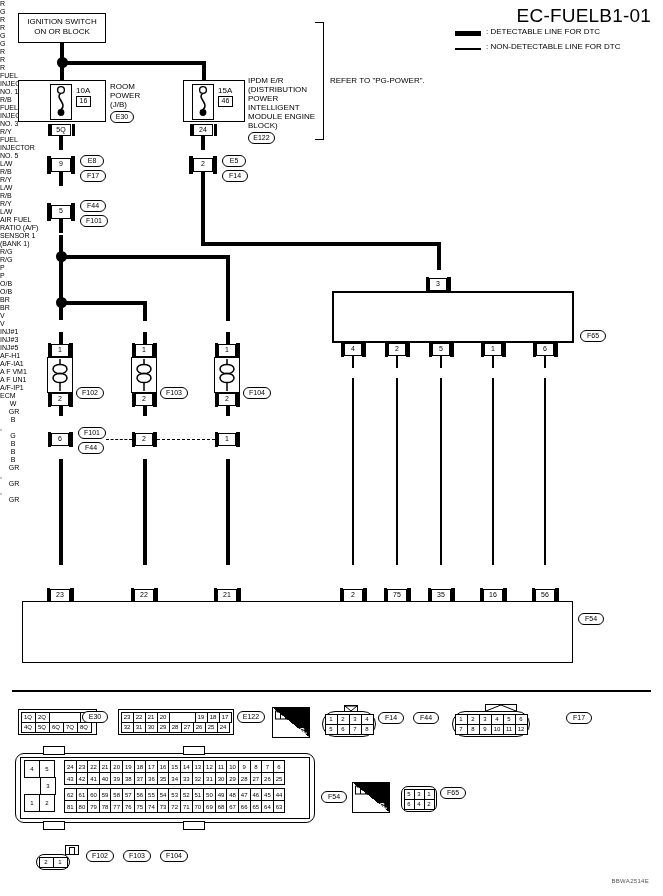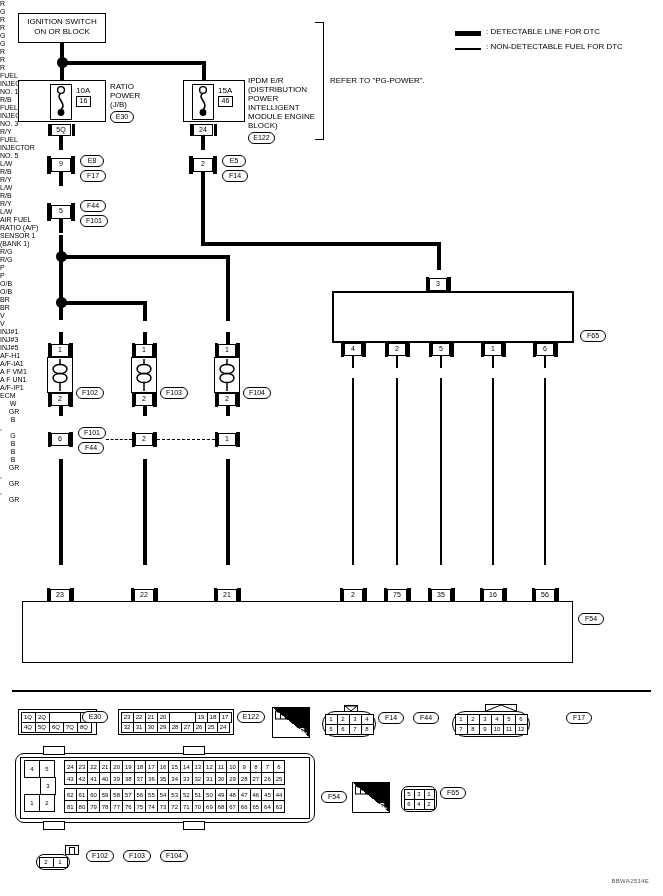--- a/index.html
+++ b/index.html
@@ -65,25 +65,26 @@
       line-height:11px;letter-spacing:-.2px;}
   .hs .glyph{position:absolute;left:2px;top:1px;width:16px;height:11px;}
   .round-case{position:absolute;box-sizing:border-box;border:1.6px solid #000;border-radius:9px;background:#fff;}
   .tab{position:absolute;box-sizing:border-box;border:1.5px solid #000;background:#fff;}
 </style>
 </head>
 <body>
 
 <div id="sheet">
 
+  <div class="title" style="right:12px;top:5px;">EC-FUELB1-01</div>
 
   <div class="sw-thick" style="left:455px;top:31px;width:26px;"></div>
   <div class="t" style="left:486px;top:27px;">: DETECTABLE LINE FOR DTC</div>
   <div class="sw-thin" style="left:455px;top:48px;width:26px;"></div>
-  <div class="t" style="left:486px;top:42px;">: NON-DETECTABLE FUEL FOR DTC</div>
+  <div class="t" style="left:486px;top:42px;">: NON-DETECTABLE LINE FOR DTC</div>
 
   <div class="brk" style="left:315px;top:22px;width:9px;height:118px;"></div>
   <div class="t" style="left:330px;top:76px;">REFER TO "PG-POWER".</div>
 
   <div class="box" style="left:18px;top:13px;width:88px;height:30px;"></div>
   <div class="t ctr" style="left:18px;top:17px;width:88px;">IGNITION SWITCH</div>
   <div class="t ctr" style="left:18px;top:27px;width:88px;">ON OR BLOCK</div>
 
   <div class="wire-thick vt" style="left:60px;top:43px;height:20px;"></div>
   <div class="dot" style="left:56.5px;top:57px;"></div>
@@ -95,21 +96,21 @@
 
   <div class="fusebox" style="left:18px;top:80px;width:88px;height:42px;"></div>
   <div class="box" style="left:50px;top:84px;width:22px;height:36px;"></div>
   <svg class="abs" style="left:50px;top:84px;" width="22" height="36">
     <circle cx="11" cy="6" r="3.4" fill="#fff" stroke="#000" stroke-width="1.4"></circle>
     <path d="M11 9.4 C 4 13, 18 20, 11 25.6" fill="none" stroke="#000" stroke-width="1.6"></path>
     <circle cx="11" cy="28.5" r="3.4" fill="#000"></circle>
   </svg>
   <div class="t" style="left:76px;top:86px;">10A</div>
   <div class="numbox" style="left:76px;top:96px;width:15px;height:11px;">16</div>
-  <div class="t" style="left:110px;top:82px;">RATIO</div>
+  <div class="t" style="left:110px;top:82px;">ROOM</div>
   <div class="t" style="left:110px;top:91px;">POWER</div>
   <div class="t" style="left:110px;top:100px;">(J/B)</div>
   <div class="oval" style="left:110px;top:111px;width:24px;height:12px;">E30</div>
 
   <div class="pin" style="left:51px;top:124px;width:20px;height:12px;">5Q</div>
   <div class="abs" style="left:47.5px;top:124px;width:3px;height:12px;background:#000;"></div>
   <div class="abs" style="left:71.5px;top:124px;width:3px;height:12px;background:#000;"></div>
   <div class="wire-thick vt" style="left:59px;top:136px;height:14px;"></div>
   <div class="t7" style="left:52px;top:147px;">R</div>
 

